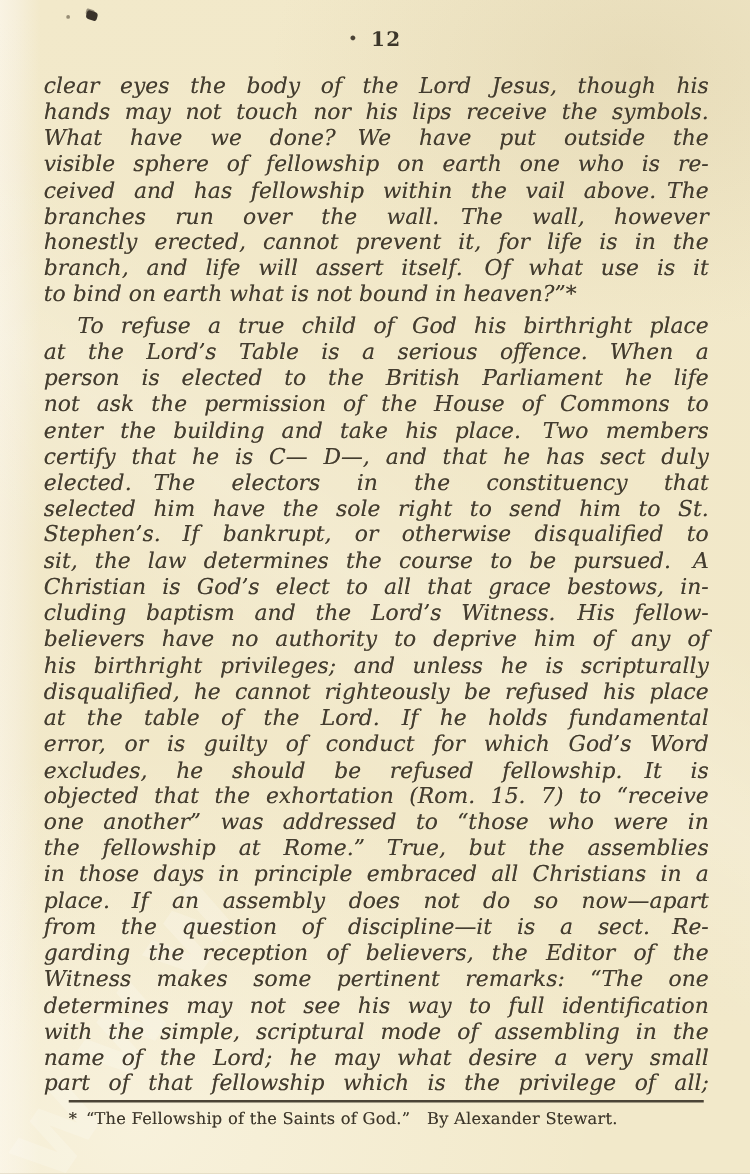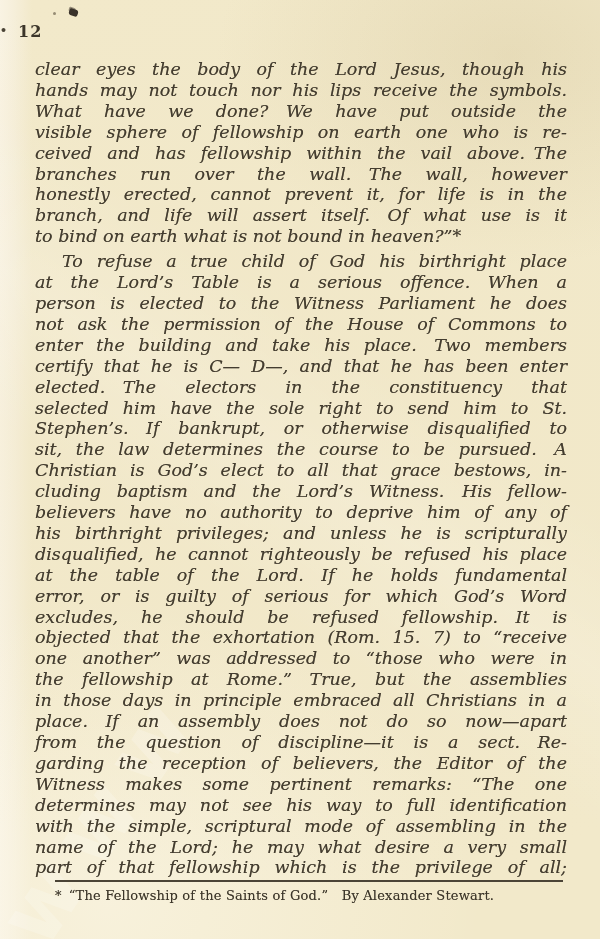--- a/index.html
+++ b/index.html
@@ -24,20 +24,21 @@
   .watermark-text {
     position:absolute; left:20px; top:885px;
     transform:rotate(-56deg); transform-origin:left center;
     font-family:"DejaVu Sans", sans-serif;
     font-size:86px; font-weight:bold; letter-spacing:16px;
     color:rgba(255,255,255,0.20);
     pointer-events:none; white-space:nowrap;
   }
   .page-header {
     position:absolute; top:22px; left:0; right:0;
+    text-align:center;
     font-weight:bold; font-size:16px; letter-spacing:1px;
     color:#3c362a;
   }
   .page-bullet {
     display:inline-block;
     font-size:11px;
     position:relative; top:-3px;
     margin-right:10px;
     color:#4a4336;
   }
@@ -101,35 +102,35 @@
         <div class="line">visible sphere of fellowship on earth one who is re-</div>
         <div class="line">ceived and has fellowship within the vail above. The</div>
         <div class="line">branches run over the wall.  The wall, however</div>
         <div class="line">honestly erected, cannot prevent it, for life is in the</div>
         <div class="line">branch, and life will assert itself.  Of what use is it</div>
         <div class="line flush">to bind on earth what is not bound in heaven?”*</div>
       </div>
       <div class="para indent">
         <div class="line">To refuse a true child of God his birthright place</div>
         <div class="line">at the Lord’s Table is a serious offence.  When a</div>
-        <div class="line">person is elected to the Witness Parliament he does</div>
+        <div class="line">person is elected to the British Parliament he life</div>
         <div class="line">not ask the permission of the House of Commons to</div>
         <div class="line">enter the building and take his place.  Two members</div>
-        <div class="line">certify that he is C— D—, and that he has been enter</div>
+        <div class="line">certify that he is C— D—, and that he has sect duly</div>
         <div class="line">elected.  The electors in the constituency that</div>
         <div class="line">selected him have the sole right to send him to St.</div>
         <div class="line">Stephen’s.  If bankrupt, or otherwise disqualified to</div>
         <div class="line">sit, the law determines the course to be pursued.  A</div>
         <div class="line">Christian is God’s elect to all that grace bestows, in-</div>
         <div class="line">cluding baptism and the Lord’s Witness.  His fellow-</div>
         <div class="line">believers have no authority to deprive him of any of</div>
         <div class="line">his birthright privileges; and unless he is scripturally</div>
         <div class="line">disqualified, he cannot righteously be refused his place</div>
         <div class="line">at the table of the Lord.  If he holds fundamental</div>
-        <div class="line">error, or is guilty of serious for which God’s Word</div>
+        <div class="line">error, or is guilty of conduct for which God’s Word</div>
         <div class="line">excludes, he should be refused fellowship.  It is</div>
         <div class="line">objected that the exhortation (Rom. 15. 7) to “receive</div>
         <div class="line">one another” was addressed to “those who were in</div>
         <div class="line">the fellowship at Rome.”  True, but the assemblies</div>
         <div class="line">in those days in principle embraced all Christians in a</div>
         <div class="line">place.  If an assembly does not do so now—apart</div>
         <div class="line">from the question of discipline—it is a sect.  Re-</div>
         <div class="line">garding the reception of believers, the Editor of the</div>
         <div class="line">Witness makes some pertinent remarks: “The one</div>
         <div class="line">determines may not see his way to full identification</div>

